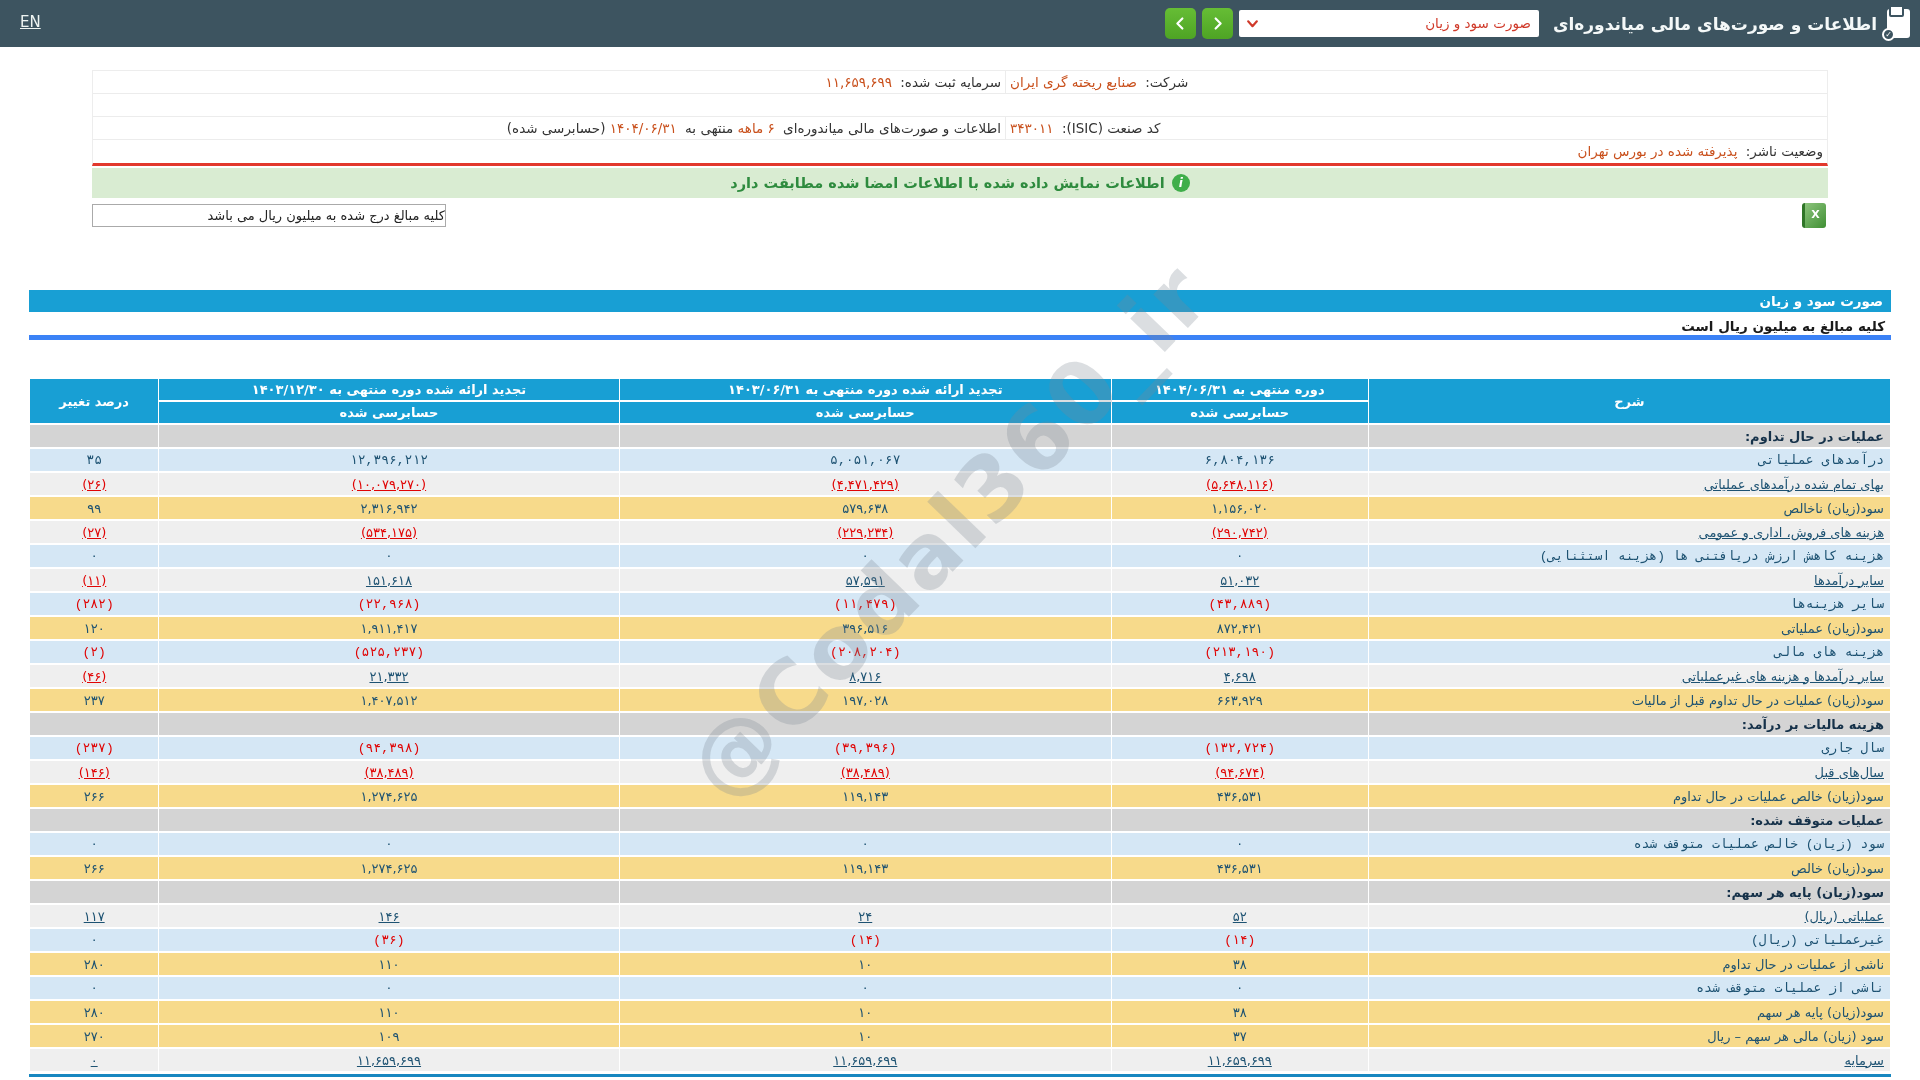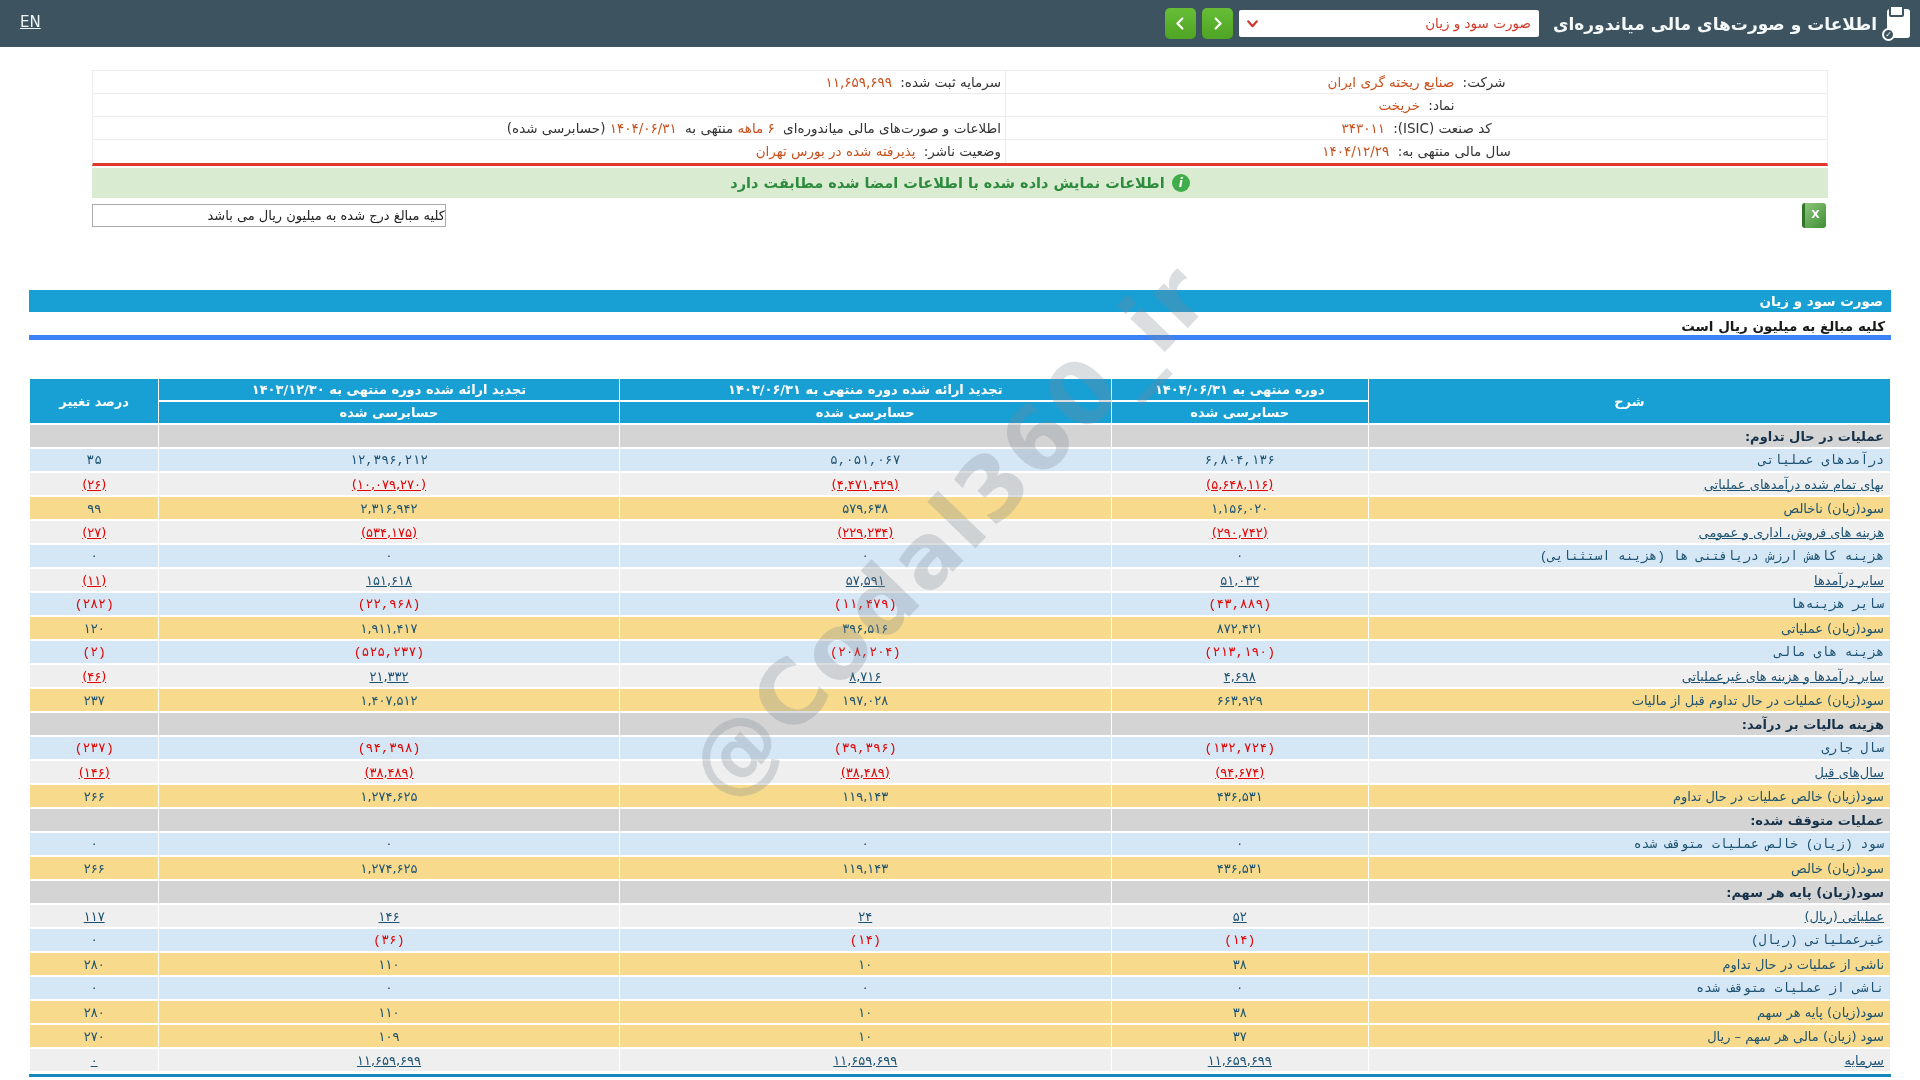--- a/index.html
+++ b/index.html
@@ -28,21 +28,21 @@
   .sel-chev{position:absolute;left:7px;top:7px;display:flex;}
   .nav-btn{width:31px;height:31px;border-radius:5px;background:linear-gradient(#66bd35,#4ea424);
     border:none;margin-right:6px;display:flex;align-items:center;justify-content:center;cursor:pointer;}
   .en-link{position:absolute;left:20px;top:13px;color:#eef4f2;font-size:15px;
     text-decoration:underline;cursor:pointer;}
   
   .info{margin:23px 92px 0 92px;direction:rtl;border:1px solid #ededed;
     border-bottom:3px solid var(--red_line);background:#fff;}
   .info-row{display:flex;height:23px;line-height:22px;border-bottom:1px solid #ececec;font-size:13.5px;}
   .info-row:last-child{border-bottom:none;}
-  .cell-r{width:47.4%;border-left:1px solid #ececec;text-align:center;padding-left:4px;white-space:nowrap;}
+  .cell-r{width:47.4%;border-left:1px solid #ececec;text-align:left;padding-left:4px;white-space:nowrap;}
   .cell-l{width:52.6%;text-align:right;padding-left:8px;white-space:nowrap;}
   .cell-r,.cell-l{padding-right:4px;}
   .lbl{color:#333;}
   .val{color:var(--value_orange);margin-right:4px;}
   
   .notice{margin:2px 92px 0 92px;height:30px;background:var(--notice_bg);direction:rtl;
     display:flex;align-items:center;justify-content:center;gap:7px;}
   .notice-txt{color:var(--notice_text);font-weight:bold;font-size:14.5px;}
   .i-icon{width:18px;height:18px;border-radius:50%;background:#3fae4a;color:#fff;
     font-size:12px;font-weight:bold;text-align:center;line-height:18px;font-style:italic;}
@@ -110,43 +110,35 @@
     <div class="cell-r">
       <span class="lbl">شرکت:</span>
       <span class="val">صنایع ریخته گری ایران</span>
     </div>
     <div class="cell-l">
       <span class="lbl">سرمایه ثبت شده:</span>
       <span class="val">۱۱,۶۵۹,۶۹۹</span>
     </div>
   </div>
   <div class="info-row">
-    <div class="cell-r">
-      <span class="lbl">نماد:</span>
-      <span class="val">خریخت</span>
-    </div>
   </div>
   <div class="info-row">
     <div class="cell-r">
       <span class="lbl">کد صنعت (ISIC):</span>
       <span class="val">۳۴۳۰۱۱</span>
     </div>
     <div class="cell-l">
       <span class="lbl">اطلاعات و صورت‌های مالی میاندوره‌ای</span>
       <span class="val">۶ ماهه</span>
       <span class="lbl">منتهی به</span>
       <span class="val">۱۴۰۴/۰۶/۳۱</span>
       <span class="lbl">(حسابرسی شده)</span>
     </div>
   </div>
   <div class="info-row">
-    <div class="cell-r">
-      <span class="lbl">سال مالی منتهی به:</span>
-      <span class="val">۱۴۰۴/۱۲/۲۹</span>
-    </div>
     <div class="cell-l">
       <span class="lbl">وضعیت ناشر:</span>
       <span class="val">پذیرفته شده در بورس تهران</span>
     </div>
   </div>
 </div>
 
 <div class="notice">
   <span class="i-icon">i</span>
   <span class="notice-txt">اطلاعات نمایش داده شده با اطلاعات امضا شده مطابقت دارد</span>

